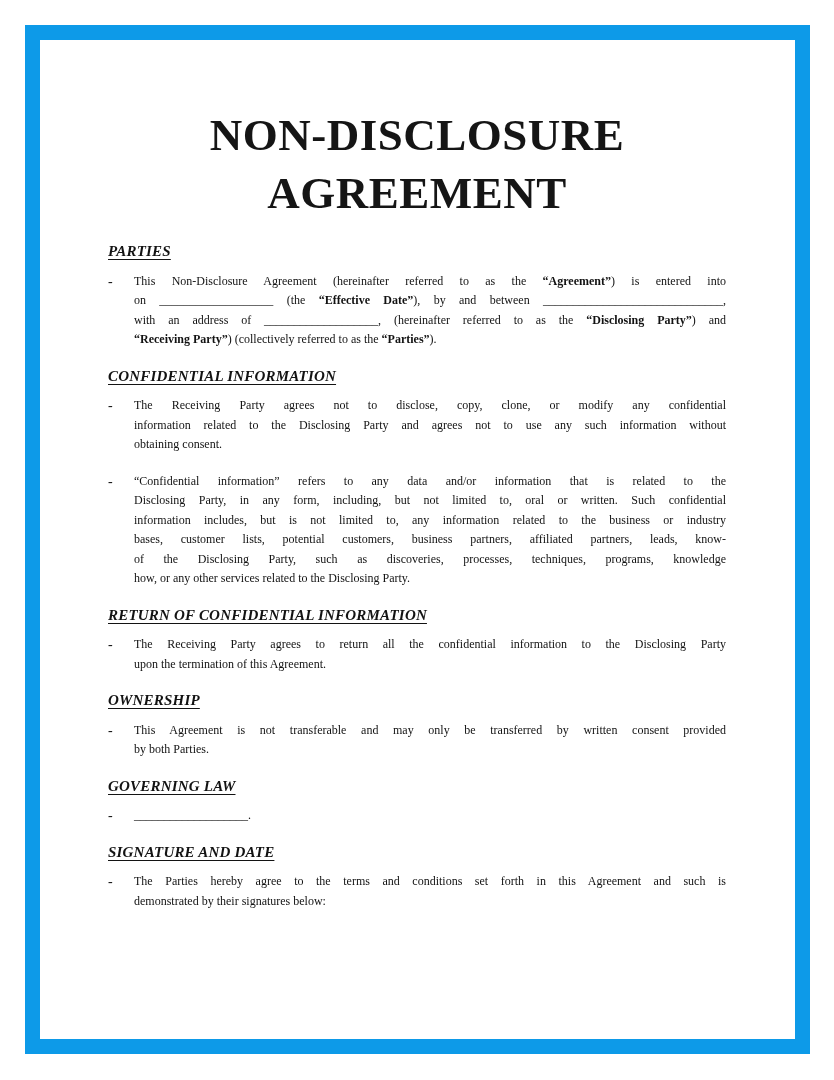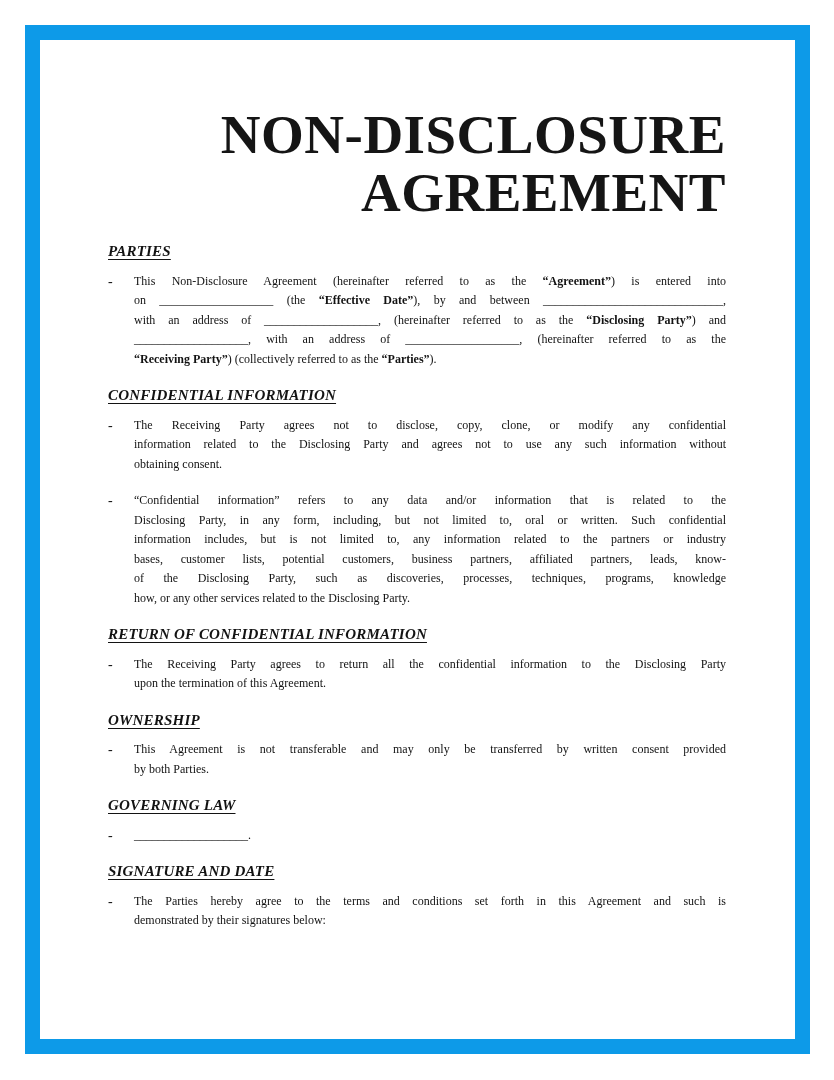--- a/index.html
+++ b/index.html
@@ -21,24 +21,24 @@
   }
   .doc {
     position: absolute;
     left: 108px;
     top: 0;
     width: 618px;
     padding-top: 106px;
   }
   .title {
     margin: 0 0 20px 0;
-    font-size: 55px;
+    font-size: 45px;
     line-height: 58px;
     font-weight: bold;
-    text-align: right;
+    text-align: center;
     letter-spacing: 0.5px;
     color: #151515;
   }
   .title span { display: block; }
   h2.heading {
     margin: 0 0 10px 0;
     font-size: 15px;
     line-height: 19.5px;
     font-weight: bold;
     letter-spacing: 0.2px;
@@ -85,42 +85,41 @@
   </h1>
 
   <section>
     <h2 class="heading">PARTIES</h2>
     <div class="li">
       <span class="dash">-</span>
       <div class="para">
           <div class="tline">This Non-Disclosure Agreement (hereinafter referred to as the <b>“Agreement”</b>) is entered into</div>
           <div class="tline">on ___________________ (the <b>“Effective Date”</b>), by and between ______________________________,</div>
           <div class="tline">with an address of ___________________, (hereinafter referred to as the <b>“Disclosing Party”</b>) and</div>
-          <div class="tline">___________________, with an address of ___________________, (hereinafter referred to as the</div>
           <div class="tline tlast"><b>“Receiving Party”</b>) (collectively referred to as the <b>“Parties”</b>).</div>
         </div>
     </div>
   </section>
 
   <section>
     <h2 class="heading">CONFIDENTIAL INFORMATION</h2>
     <div class="li">
       <span class="dash">-</span>
       <div class="para">
           <div class="tline">The Receiving Party agrees not to disclose, copy, clone, or modify any confidential</div>
           <div class="tline">information related to the Disclosing Party and agrees not to use any such information without</div>
           <div class="tline tlast">obtaining consent.</div>
         </div>
     </div>
     <div class="li">
       <span class="dash">-</span>
       <div class="para">
           <div class="tline">“Confidential information” refers to any data and/or information that is related to the</div>
           <div class="tline">Disclosing Party, in any form, including, but not limited to, oral or written. Such confidential</div>
-          <div class="tline">information includes, but is not limited to, any information related to the partners or industry</div>
+          <div class="tline">information includes, but is not limited to, any information related to the business or industry</div>
           <div class="tline">bases, customer lists, potential customers, business partners, affiliated partners, leads, know-</div>
           <div class="tline">of the Disclosing Party, such as discoveries, processes, techniques, programs, knowledge</div>
           <div class="tline tlast">how, or any other services related to the Disclosing Party.</div>
         </div>
     </div>
   </section>
 
   <section>
     <h2 class="heading">RETURN OF CONFIDENTIAL INFORMATION</h2>
     <div class="li">

